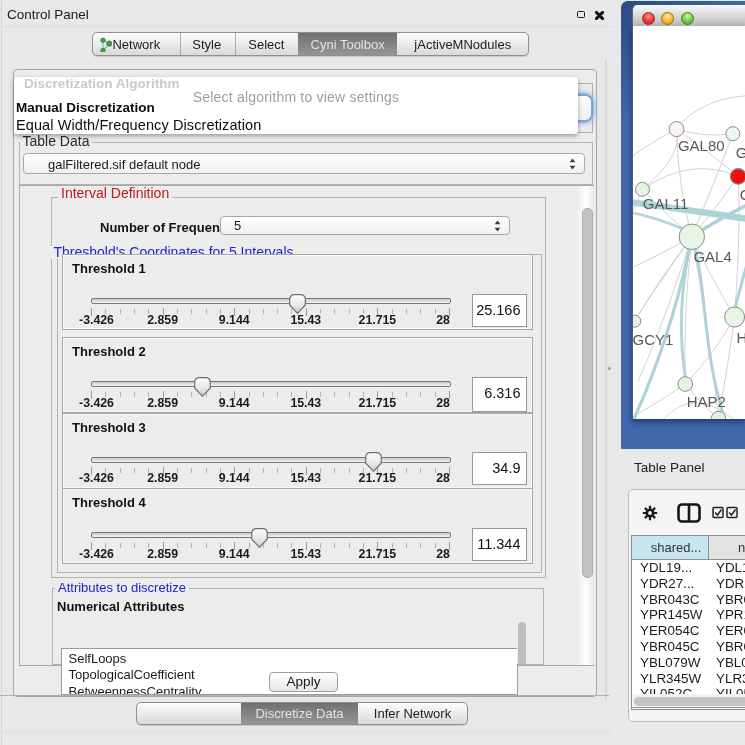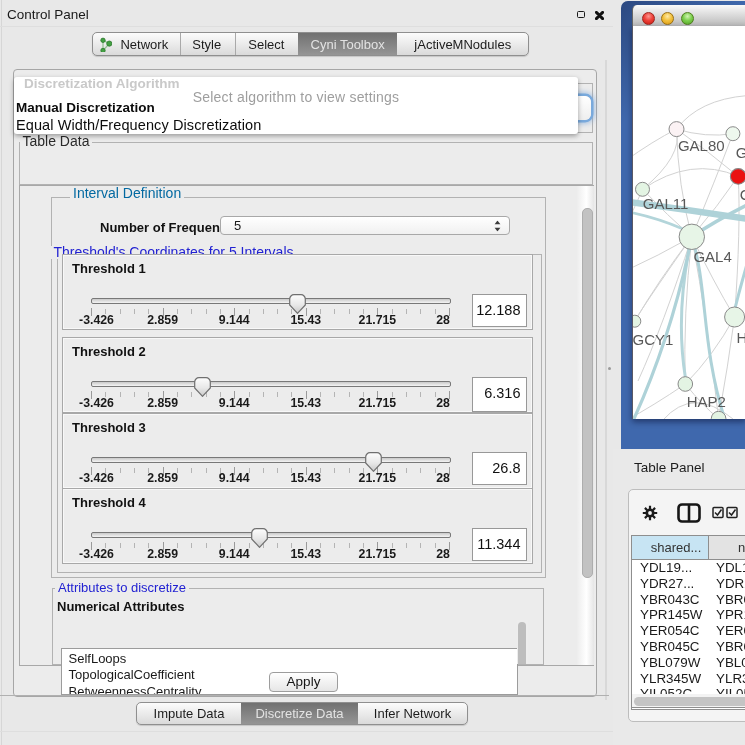--- a/index.html
+++ b/index.html
@@ -38,21 +38,21 @@
 <div class="abs" style="left:7px;top:6.5px;font-size:13.5px;color:#1a1a1a;">Control Panel</div>
 <div class="abs" style="left:0;top:26px;width:613px;height:1px;background:#dedede;"></div>
 
 <div class="abs" style="left:577px;top:10.5px;width:5.6px;height:5.6px;border:1.8px solid #1a1a1a;border-radius:1.5px;"></div>
 <svg class="abs" style="left:594.5px;top:11.3px;" width="9" height="9" viewBox="0 0 9 9">
  <path d="M1.4 1.4 L7.6 7.6 M7.6 1.4 L1.4 7.6" stroke="#111" stroke-width="2.9" stroke-linecap="round"></path>
 </svg>
 
 <div class="abs" style="left:92px;top:32px;width:435px;height:22px;border:1px solid #8f8f8f;border-radius:5px;
   background:linear-gradient(#fcfcfc,#dadada);overflow:hidden;box-shadow:0 1px 1px rgba(0,0,0,0.15);">
-  <div class="seg" style="left:8px;width:86.6px;padding-right:8px;">Network</div>
+  <div class="seg" style="left:0;width:86.6px;padding-right:8px;">Network</div>
   <svg class="abs" style="left:4.5px;top:2.5px;" width="14" height="16" viewBox="0 0 14 16">
     <path d="M5 4.3 L11.3 7.6 M5 14.5 L11.3 7.6 M5 4.3 L5 14.5" stroke="#8fbf8f" stroke-width="1.2" fill="none"></path>
     <circle cx="5" cy="4.3" r="2.2" fill="#43a043" stroke="#2e7a2e" stroke-width="0.8"></circle>
     <circle cx="5" cy="14.5" r="2.2" fill="#43a043" stroke="#2e7a2e" stroke-width="0.8"></circle>
     <circle cx="11.3" cy="7.6" r="2.6" fill="#43a043" stroke="#2e7a2e" stroke-width="0.8"></circle>
   </svg>
   <div class="sep" style="left:86.6px;"></div>
   <div class="seg" style="left:85.6px;width:56.3px;">Style</div>
   <div class="sep" style="left:141.9px;"></div>
   <div class="seg" style="left:141.9px;width:62.9px;">Select</div>
@@ -63,28 +63,35 @@
 <div class="abs" style="left:13px;top:69px;width:582px;height:626px;background:#ececec;border:1px solid #a6a6a6;border-radius:4px;"></div>
 <div class="abs" style="left:605px;top:60px;width:2px;height:640px;background:#d8d8d8;"></div>
 
 <div class="gbox" style="left:19px;top:83px;width:572px;height:48px;"></div>
 
 <div class="abs" style="left:430px;top:96px;width:161px;height:24px;border-radius:6px;
   box-shadow:0 0 0 2.5px #79a9dc,0 0 5px 4px rgba(116,163,217,0.55);background:linear-gradient(#fff,#eee);"></div>
 
 <div class="gbox" style="left:19px;top:141.5px;width:572px;height:41px;"></div>
 <div class="gtitle" style="left:19.5px;top:135px;color:#2b2b2b;font-size:14px;">Table Data</div>
+<div class="combo" style="left:23px;top:153px;width:560px;height:19px;">
+  <span style="position:absolute;left:24px;top:2.5px;">galFiltered.sif default node</span>
+  <svg class="carets" width="7" height="11" viewBox="0 0 7 11">
+    <path d="M3.5 0 L6.4 3.8 H0.6 Z" fill="#3c3c3c"></path>
+        <path d="M3.5 11 L6.4 7.2 H0.6 Z" fill="#3c3c3c"></path>
+  </svg>
+</div>
 
 <div class="abs" style="left:19px;top:185px;width:573px;height:479px;border:1px solid #a8a8a8;background:#ececec;"></div>
 
 <div class="abs" style="left:577px;top:186px;width:17px;height:479px;background:linear-gradient(to right,#ededed,#ffffff 55%,#e6e6e6);"></div>
 <div class="abs" style="left:582px;top:208px;width:9px;height:368px;background:#c2c2c2;border:1px solid #adadad;border-radius:5px;"></div>
 
 <div class="gbox" style="left:51px;top:196.5px;width:493px;height:379px;"></div>
-<div class="gtitle" style="left:70px;top:187px;color:#0369a1;font-size:14px;text-align:right;">Interval Definition</div>
+<div class="gtitle" style="left:58px;top:187px;color:#b91c1c;font-size:14px;text-align:right;">Interval Definition</div>
 
 <div class="abs" style="left:100px;top:220px;font-size:13px;font-weight:bold;color:#111;">Number of Frequency</div>
 <div class="combo" style="left:220px;top:216px;width:288px;height:17px;">
   <span style="position:absolute;left:13px;top:1px;">5</span>
   <svg class="carets" width="7" height="11" viewBox="0 0 7 11">
     <path d="M3.5 0 L6.4 3.8 H0.6 Z" fill="#3c3c3c"></path>
         <path d="M3.5 11 L6.4 7.2 H0.6 Z" fill="#3c3c3c"></path>
   </svg>
 </div>
 
@@ -107,21 +114,21 @@
   <div class="tick-major"></div>
   <div class="slab" style="left:33.5px;">-3.426</div>
   <div class="slab" style="left:99.6px;">2.859</div>
   <div class="slab" style="left:171.2px;">9.144</div>
   <div class="slab" style="left:242.8px;">15.43</div>
   <div class="slab" style="left:314.4px;">21.715</div>
   <div class="slab" style="left:380.0px;">28</div>
 <svg class="sthumb" style="left:234.6px;" width="17" height="20" viewBox="0 0 17 20">
  <path d="M0.7 11 L0.7 5 A4.3 4.3 0 0 1 5 0.7 L12 0.7 A4.3 4.3 0 0 1 16.3 5 L16.3 11 L8.5 19.3 Z" fill="url(#thg)" stroke="#6f6f6f" stroke-width="1.2"></path>
 </svg>
-  <div class="fld" style="left:408.5px;top:38.5px;width:48px;height:31px;padding:0 5px 0 0;line-height:31px;">12.188</div>
+  <div class="fld" style="left:408.5px;top:38.5px;width:48px;height:31px;padding:0 5px 0 0;line-height:31px;">25.166</div>
 </div>
 <div class="tpanel" style="top:337.0px;">
   <div class="tname">Threshold 2</div>
   <div class="track"></div>
   <div class="tick-minor"></div>
   <div class="tick-major"></div>
   <div class="slab" style="left:33.5px;">-3.426</div>
   <div class="slab" style="left:99.6px;">2.859</div>
   <div class="slab" style="left:171.2px;">9.144</div>
   <div class="slab" style="left:242.8px;">15.43</div>
@@ -139,21 +146,21 @@
   <div class="tick-major"></div>
   <div class="slab" style="left:33.5px;">-3.426</div>
   <div class="slab" style="left:99.6px;">2.859</div>
   <div class="slab" style="left:171.2px;">9.144</div>
   <div class="slab" style="left:242.8px;">15.43</div>
   <div class="slab" style="left:314.4px;">21.715</div>
   <div class="slab" style="left:380.0px;">28</div>
 <svg class="sthumb" style="left:310.8px;" width="17" height="20" viewBox="0 0 17 20">
  <path d="M0.7 11 L0.7 5 A4.3 4.3 0 0 1 5 0.7 L12 0.7 A4.3 4.3 0 0 1 16.3 5 L16.3 11 L8.5 19.3 Z" fill="url(#thg)" stroke="#6f6f6f" stroke-width="1.2"></path>
 </svg>
-  <div class="fld" style="left:408.5px;top:38.5px;width:48px;height:31px;padding:0 5px 0 0;line-height:31px;">26.8</div>
+  <div class="fld" style="left:408.5px;top:38.5px;width:48px;height:31px;padding:0 5px 0 0;line-height:31px;">34.9</div>
 </div>
 <div class="tpanel" style="top:488.0px;">
   <div class="tname">Threshold 4</div>
   <div class="track"></div>
   <div class="tick-minor"></div>
   <div class="tick-major"></div>
   <div class="slab" style="left:33.5px;">-3.426</div>
   <div class="slab" style="left:99.6px;">2.859</div>
   <div class="slab" style="left:171.2px;">9.144</div>
   <div class="slab" style="left:242.8px;">15.43</div>
@@ -173,21 +180,20 @@
 </div>
 <div class="abs" style="left:517px;top:620px;width:11px;height:44px;background:#ededed;"></div>
 <div class="abs" style="left:518px;top:622px;width:8px;height:42px;background:#bdbdbd;border-radius:4px 4px 0 0;"></div>
 
 <div class="abs" style="left:269px;top:672px;width:67px;height:18px;border:1px solid #9d9d9d;border-radius:4px;
  background:linear-gradient(#ffffff,#e6e6e6);text-align:center;font-size:13.5px;color:#151515;line-height:18px;">Apply</div>
 <div class="abs" style="left:0px;top:695px;width:609px;height:1px;background:#b0b0b0;"></div>
 
 <div class="abs" style="left:136px;top:702px;width:330px;height:21px;border:1px solid #8f8f8f;border-radius:5px;
   background:linear-gradient(#fcfcfc,#dadada);overflow:hidden;box-shadow:0 1px 1px rgba(0,0,0,0.15);">
-  <div class="seg" style="left:0;width:104px;padding-right:9px;">Impute Data</div>
   <div class="seg" style="left:221px;width:109px;padding-right:13px;">Infer Network</div>
   <div class="seg segdark" style="left:104px;width:117px;">Discretize Data</div>
 </div>
 <div class="abs" style="left:0px;top:731px;width:613px;height:1px;background:#dedede;"></div>
 
 <div class="abs" style="left:14px;top:77px;width:564px;height:57px;background:#fff;border-radius:3px;
  box-shadow:0 2px 5px rgba(0,0,0,0.35);">
  <div style="position:absolute;left:10px;top:-1.5px;font-size:13.5px;font-weight:bold;color:#c9c9c9;">Discretization Algorithm</div>
  <div style="position:absolute;left:0;right:0;top:11.5px;text-align:center;font-size:14px;letter-spacing:0.2px;color:#9e9e9e;">Select algorithm to view settings</div>
  <div style="position:absolute;left:2px;top:23px;font-size:13.5px;font-weight:bold;color:#0c0c0c;">Manual Discretization</div>

